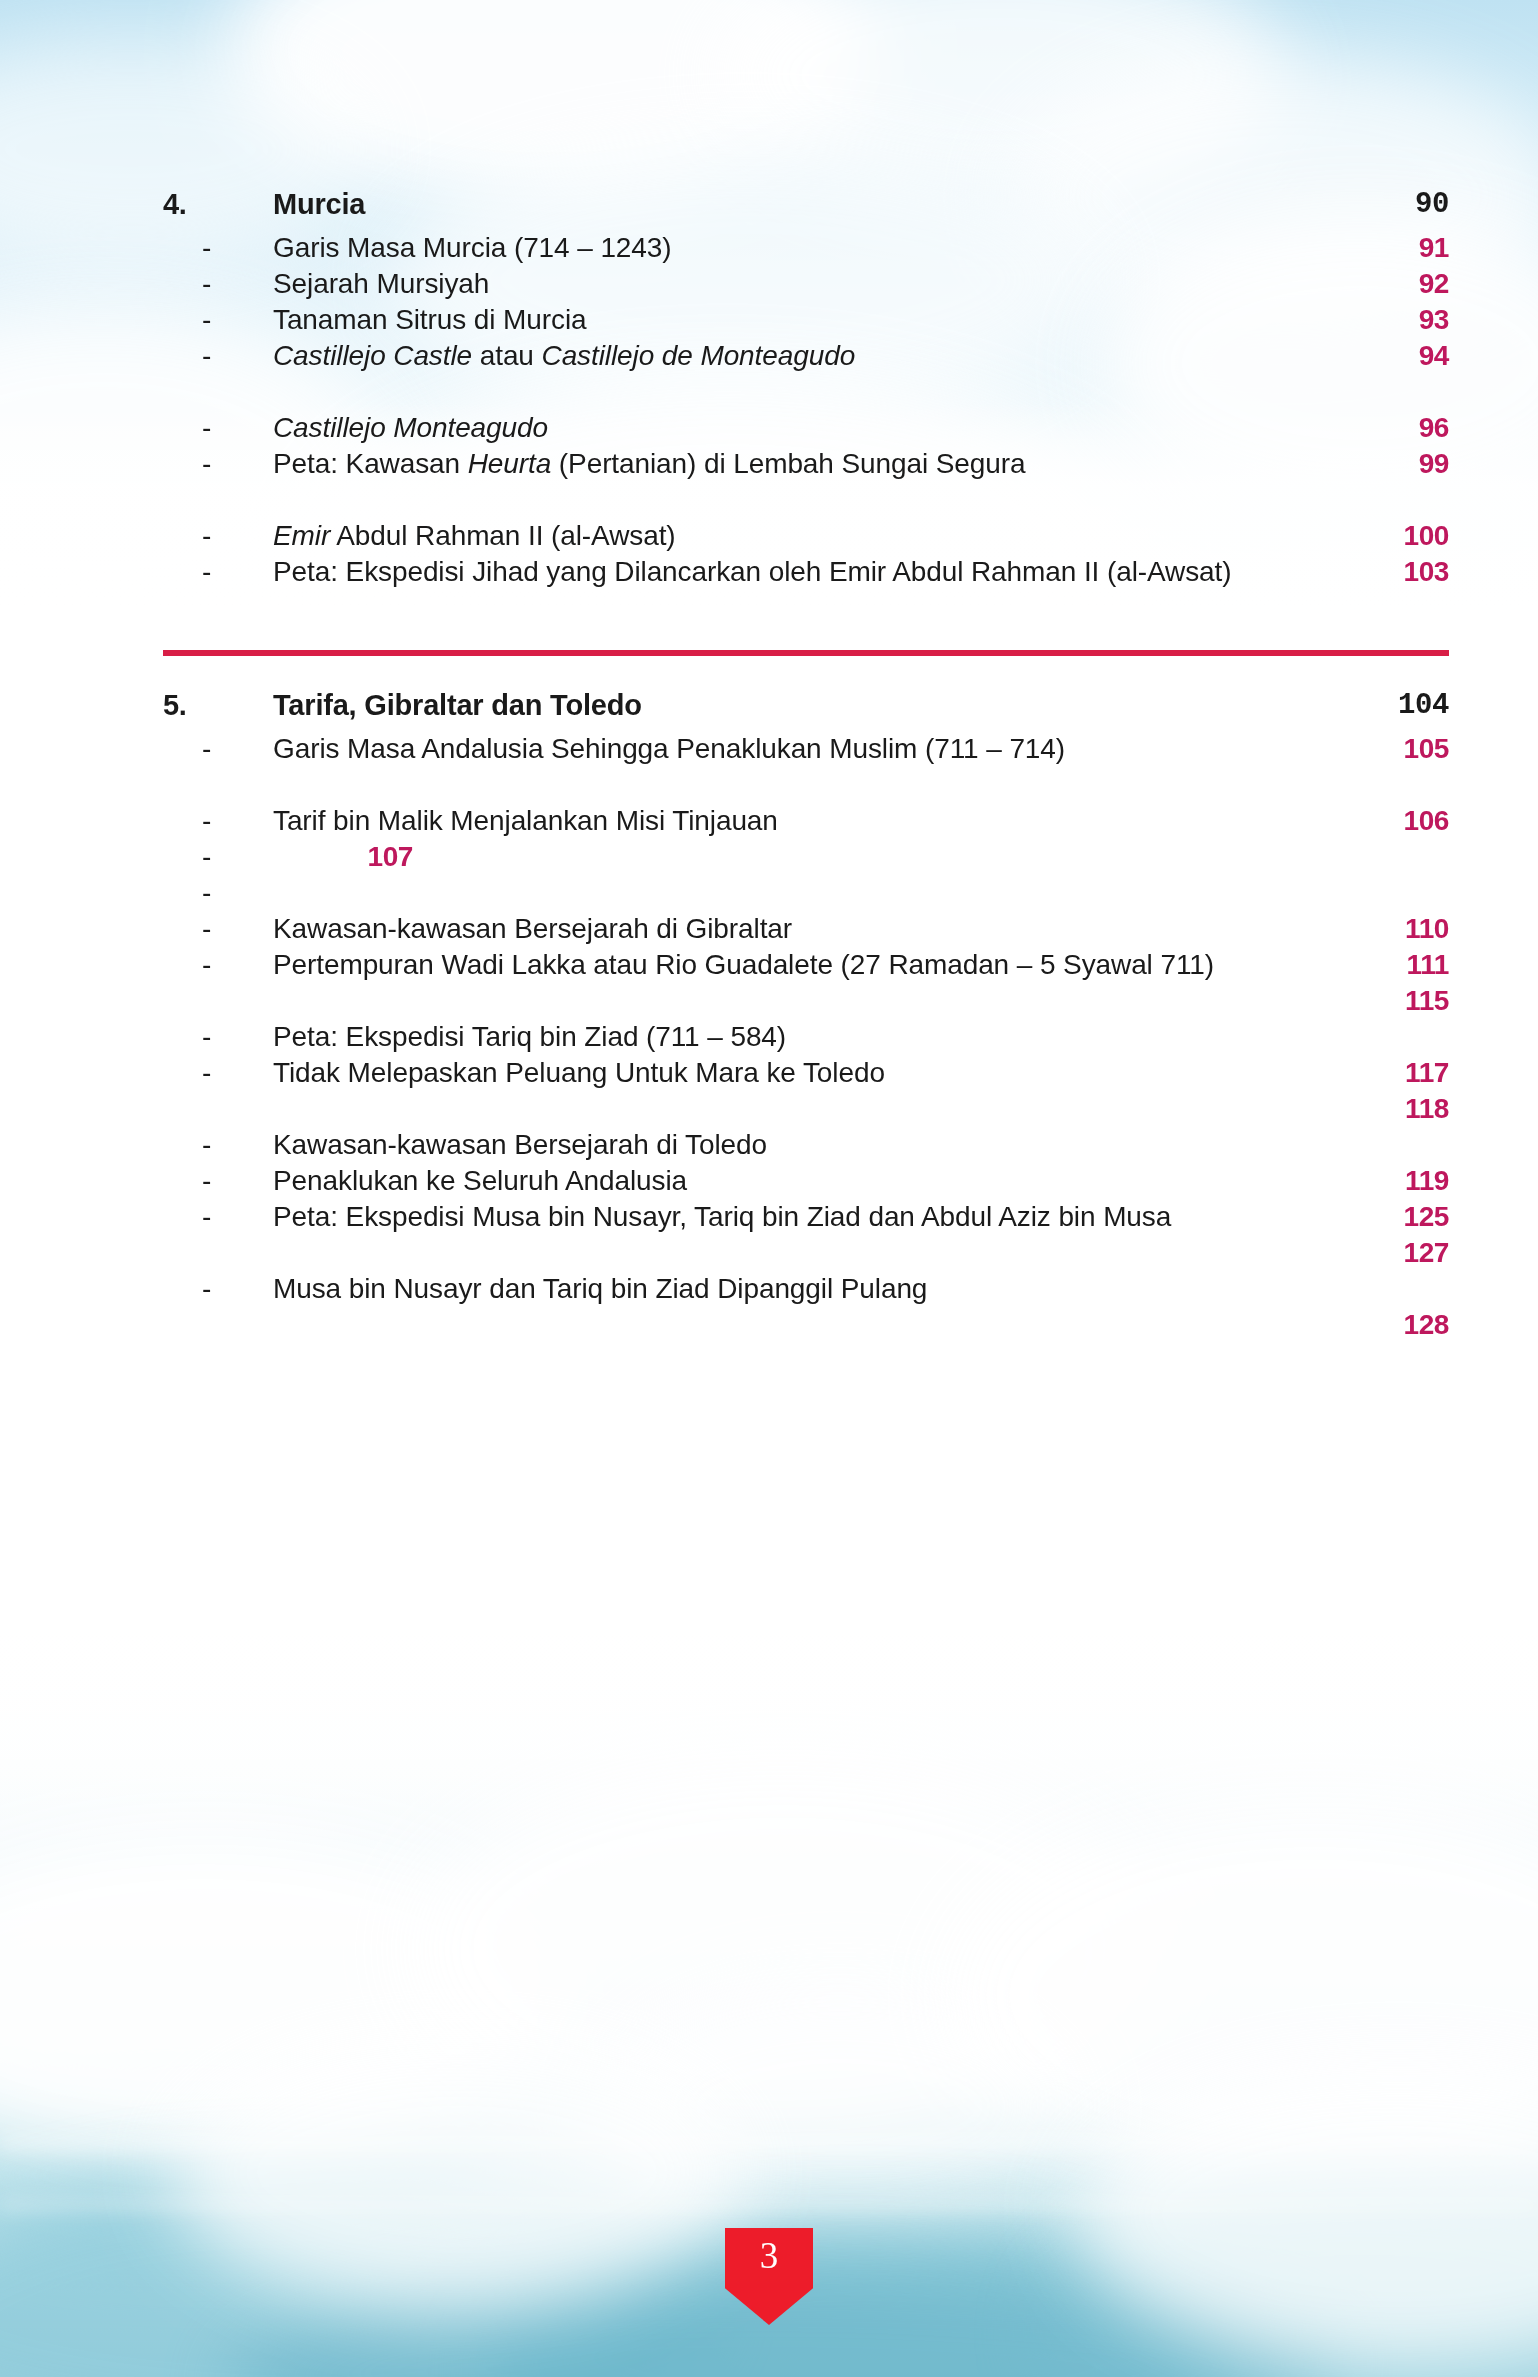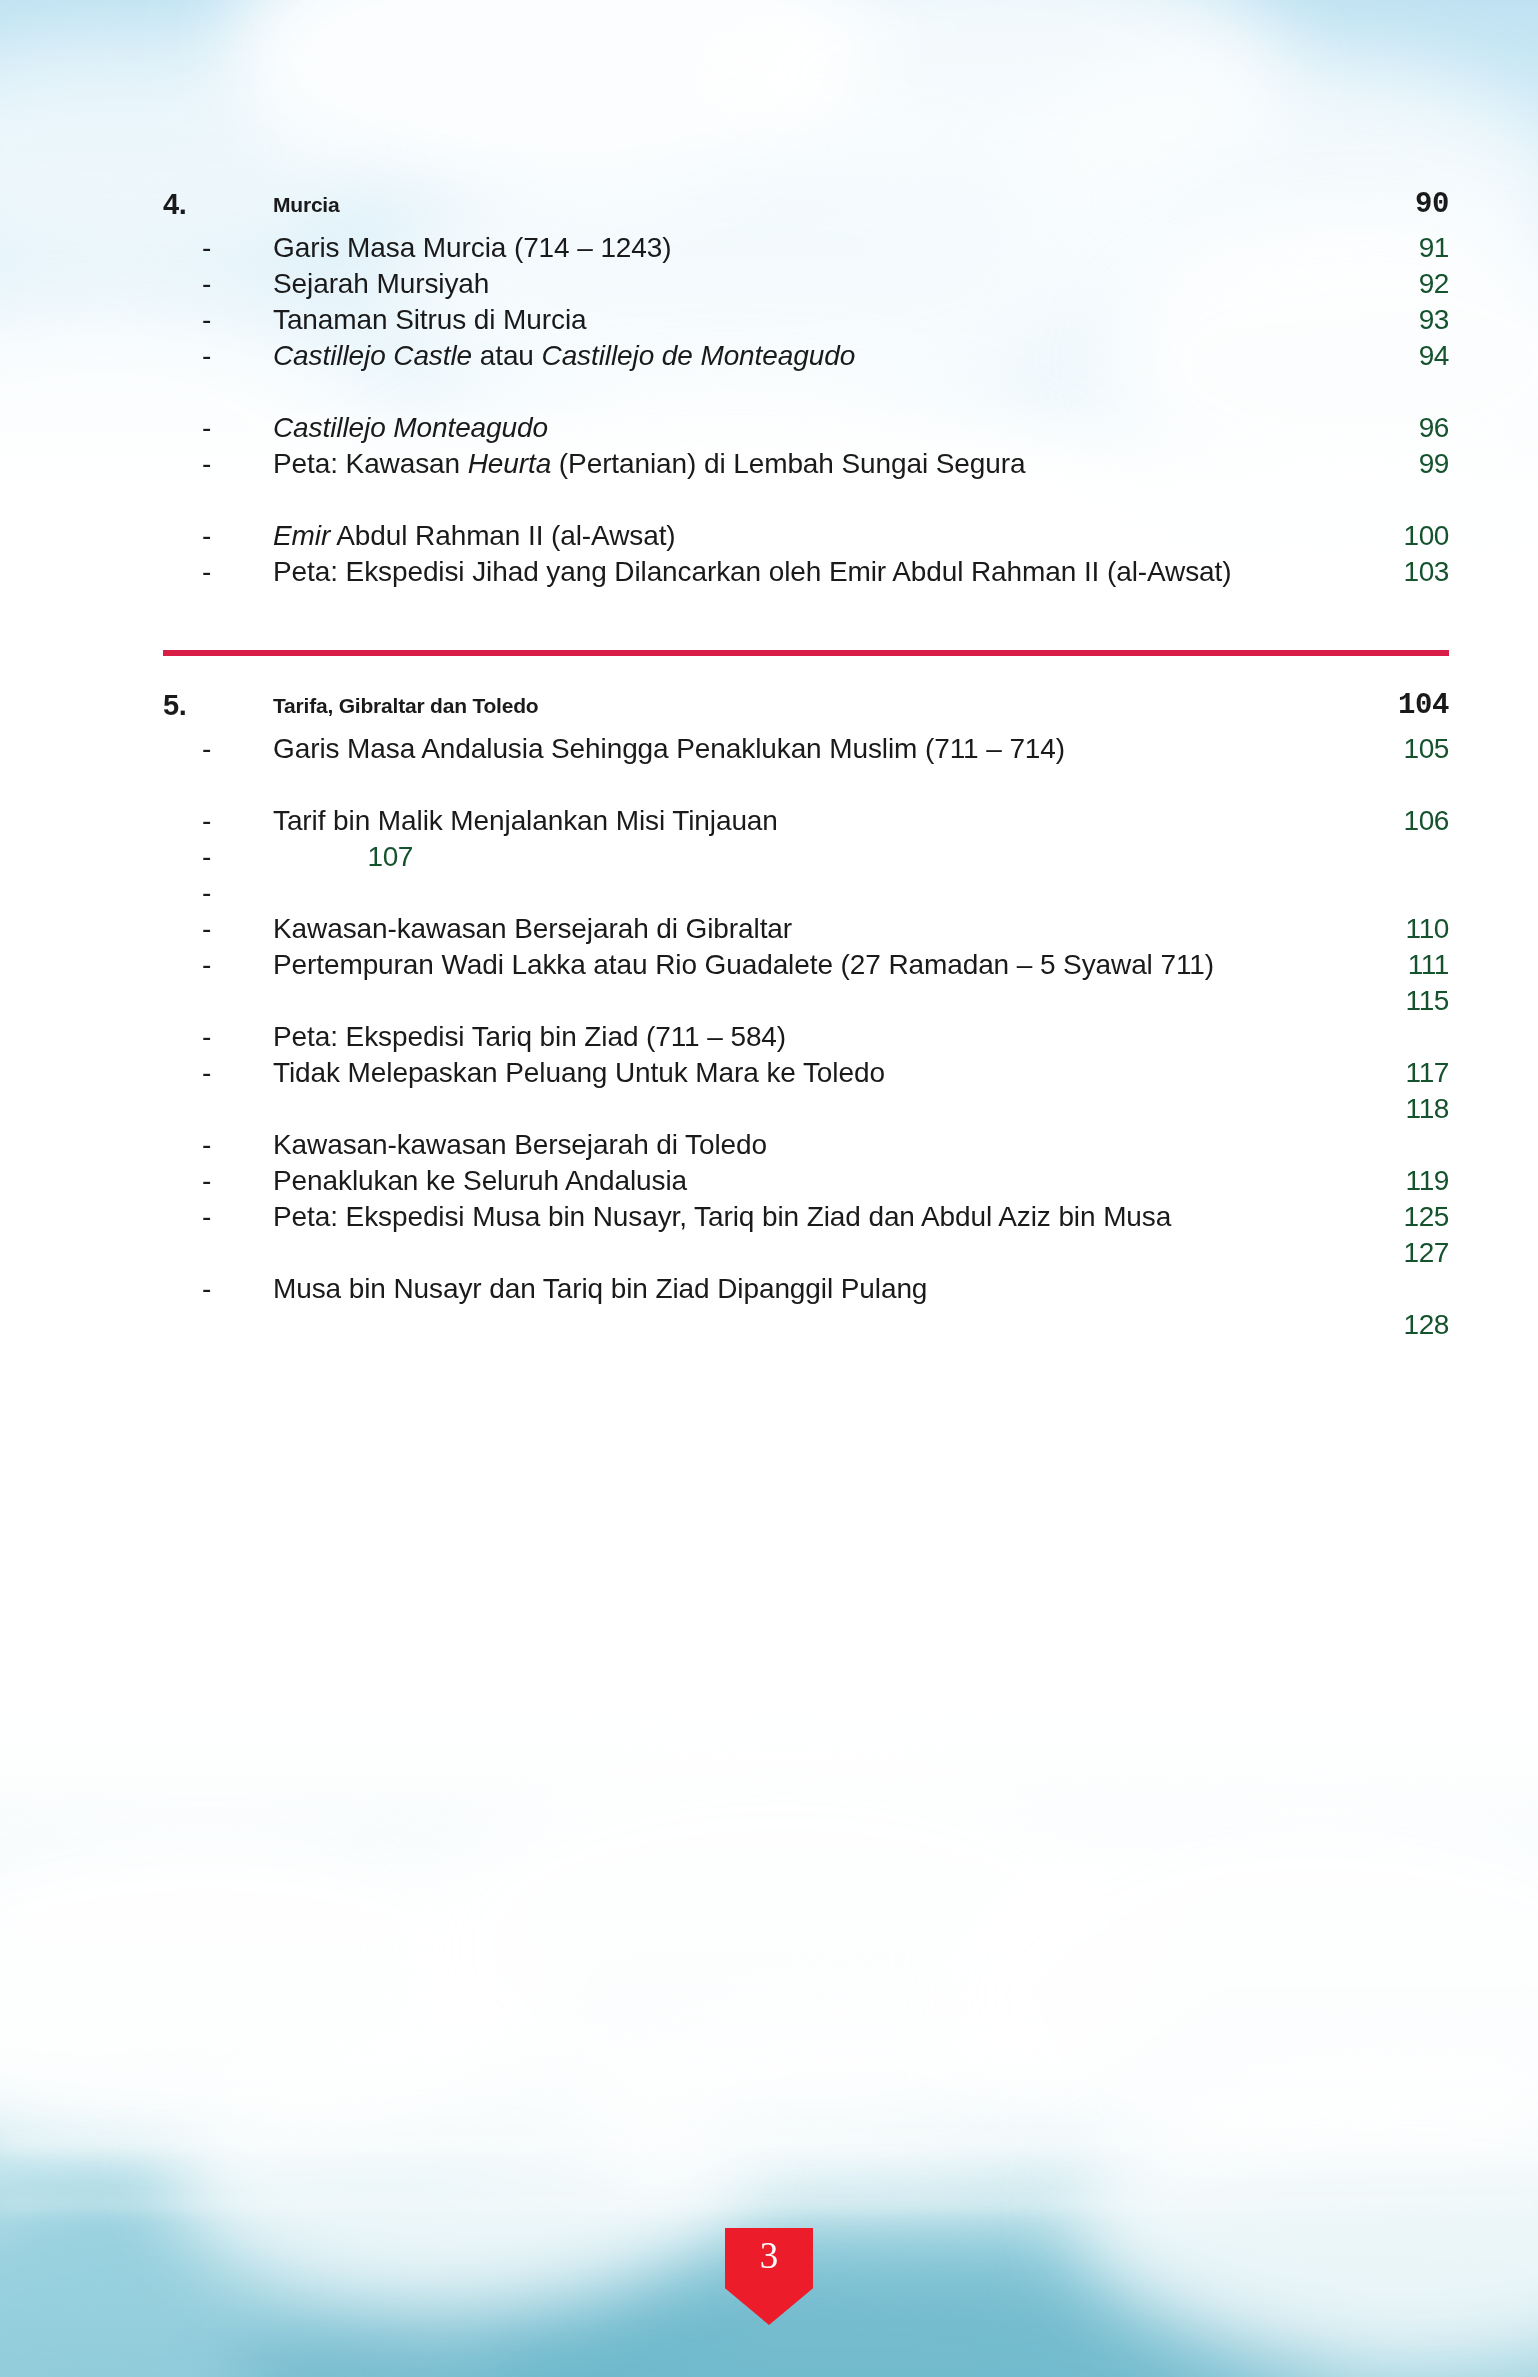--- a/index.html
+++ b/index.html
@@ -117,21 +117,21 @@
     width: 110px;
     flex: none;
     font-size: 29px;
     font-weight: bold;
     color: #1a1a1a;
     letter-spacing: -0.3px;
     line-height: 43px;
   }
   .sec-title {
     flex: 1 1 auto;
-    font-size: 21px;
+    font-size: 29px;
     font-weight: bold;
     color: #1a1a1a;
     letter-spacing: -0.2px;
     line-height: 43px;
   }
   .sec-page {
     width: 140px;
     flex: none;
     text-align: right;
     font-size: 29px;
@@ -164,22 +164,22 @@
     color: #1a1a1a;
     line-height: 36px;
     letter-spacing: -0.1px;
   }
   .item-text i { }
   .item-pages {
     width: 140px;
     flex: none;
     text-align: right;
     font-size: 28px;
-    font-weight: normal;
-    color: #14532d;
+    font-weight: bold;
+    color: #be185d;
     line-height: 36px;
     letter-spacing: -0.4px;
   }
   .item-pages span { display: block; }
   .item-pages span.blank { visibility: hidden; }
 
   
   .divider {
     height: 6.5px;
     background: #d81e46;

